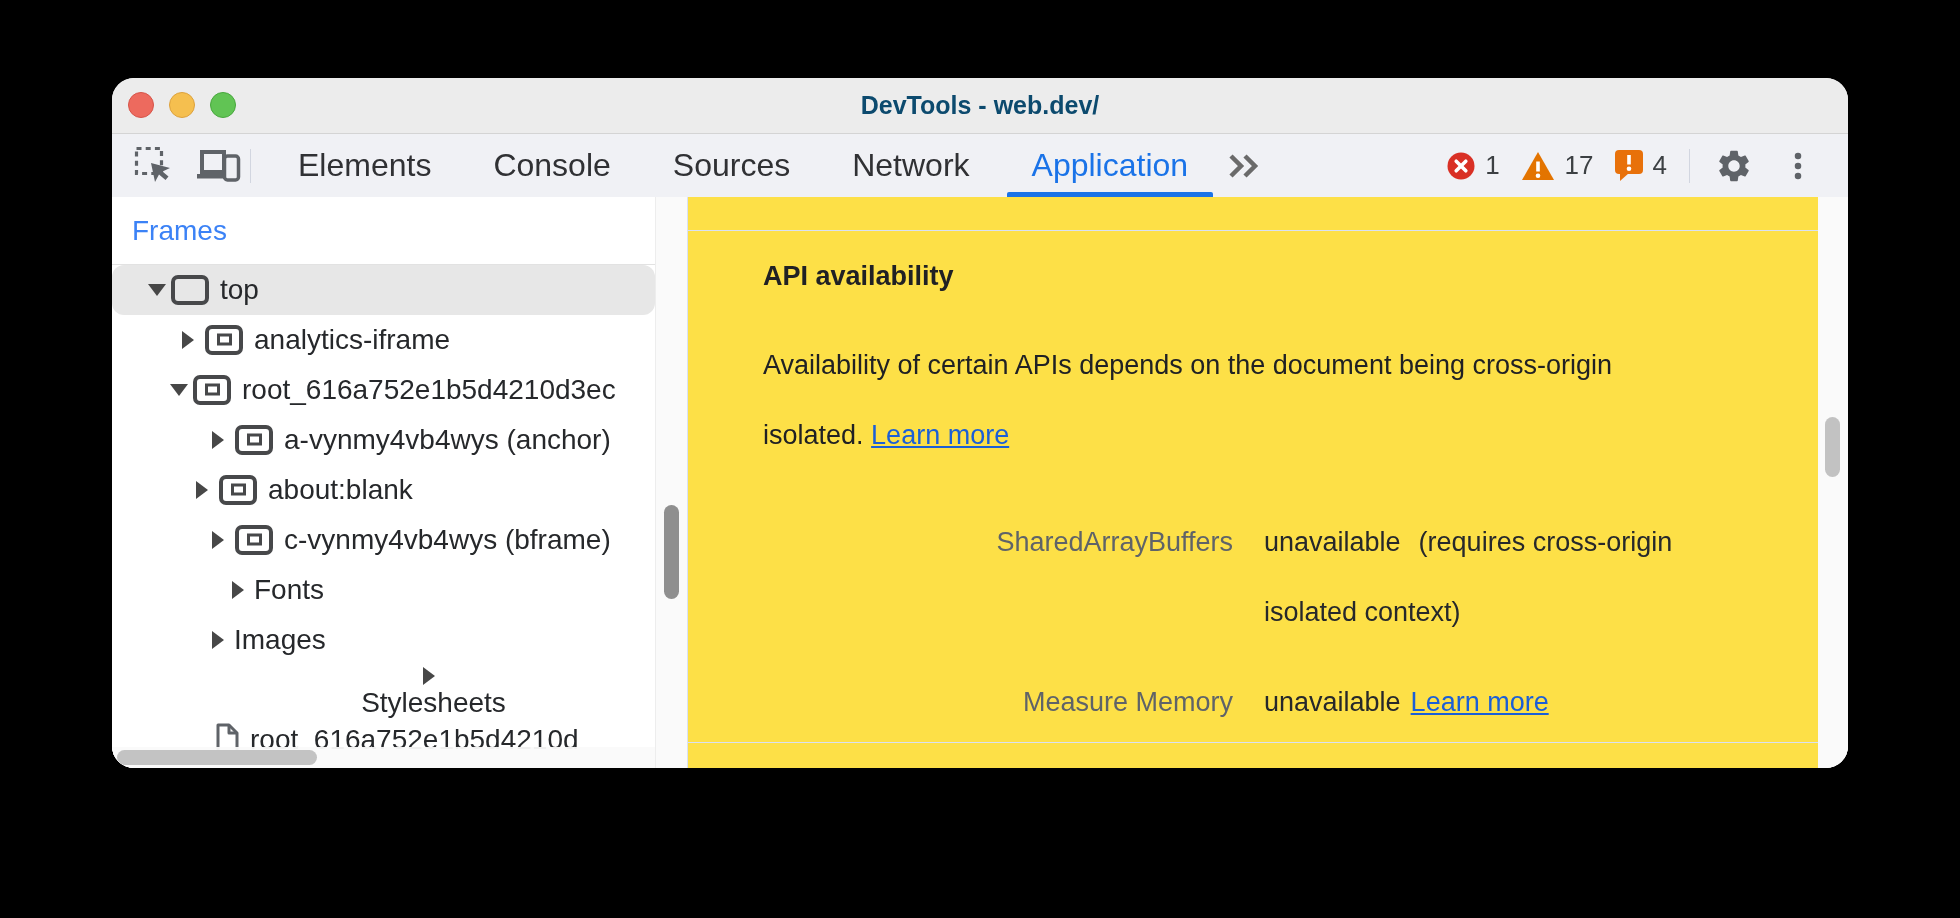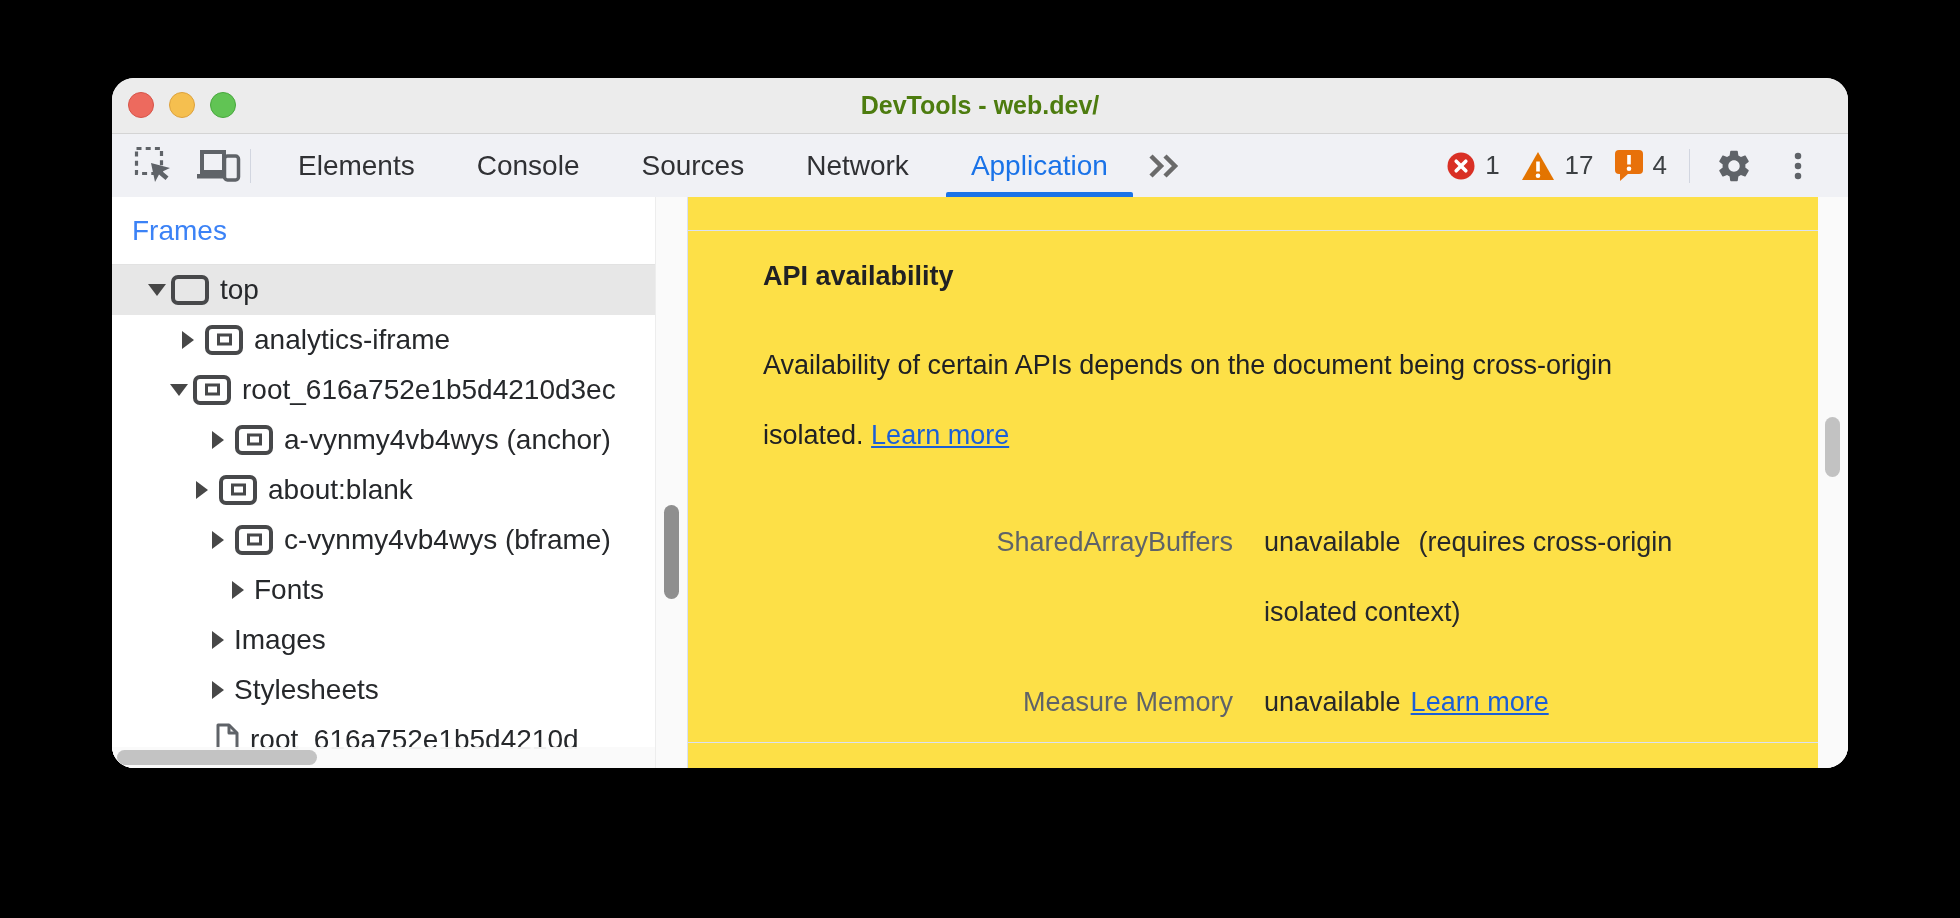--- a/index.html
+++ b/index.html
@@ -17,32 +17,32 @@
   
   .titlebar {
     height:55px; background:#ececec; border-bottom:1px solid #d4d4d4;
     display:flex; align-items:center; justify-content:center; position:relative;
   }
   .traffic { position:absolute; left:16px; top:14px; display:flex; gap:15px; }
   .light { width:26px; height:26px; border-radius:50%; box-sizing:border-box; }
   .light.red    { background:#ed6a5e; border:1px solid #d65348; }
   .light.yellow { background:#f5bf4f; border:1px solid #dca13c; }
   .light.green  { background:#61c454; border:1px solid #47a73c; }
-  .title { font-size:25px; font-weight:bold; color:#4d7c0f; }
+  .title { font-size:25px; font-weight:bold; color:#0c4a6e; }
   
   .toolbar {
     height:63px; background:#f0f1f5; border-bottom:1px solid #d9e1f3;
     display:flex; align-items:center; position:relative;
   }
   .tb-left { display:flex; align-items:center; padding-left:20px; gap:20px; }
   .tb-iconbtn { display:flex; align-items:center; justify-content:center; width:44px; height:44px; }
   .tb-sep { width:1px; height:34px; background:#d2d6e0; margin:0 16px 0 10px; }
   .tabs { display:flex; align-items:stretch; height:63px; }
   .tab {
-    display:flex; align-items:center; padding:0 31px; font-size:28px; color:#303134;
+    display:flex; align-items:center; padding:0 31px; font-size:32px; color:#303134;
     position:relative; cursor:default; white-space:nowrap;
   }
   .tab.active { color:#1a73e8; }
   .tab.active::after {
     content:""; position:absolute; left:6px; right:6px; bottom:0; height:5px;
     background:#1a73e8; border-radius:2px 2px 0 0;
   }
   .more-tabs { display:flex; align-items:center; margin-left:6px; }
   .tb-right { margin-left:auto; display:flex; align-items:center; gap:20px; padding-right:28px; }
   .badge { display:flex; align-items:center; gap:9px; }
@@ -189,21 +189,21 @@
         </span>
       </div>
     </div>
   </div>
 
   <div class="content">
 
     <div class="sidebar">
       <div class="sidebar-header">Frames</div>
       <div>
-          <div class="tree-row selected" style="padding-left: 36px;">
+          <div class="tree-row selected" style="padding-left: 36px; border-radius: 12px;">
             <span class="expander">
               <span class="tri-down"></span>
             </span>
             <span class="tree-icon">
               <svg width="40" height="36" viewBox="0 0 40 36">
                 <rect x="3" y="5" width="34" height="26" rx="5" fill="none" stroke="#47484a" stroke-width="4"></rect>
               </svg>
             </span>
             <span>top</span>
           </div>
@@ -272,21 +272,21 @@
               <span class="tri-right"></span>
             </span>
             <span>Fonts</span>
           </div>
           <div class="tree-row" style="padding-left: 100px;">
             <span class="expander">
               <span class="tri-right"></span>
             </span>
             <span>Images</span>
           </div>
-          <div class="tree-row" style="padding-left: 100px;">
+          <div class="tree-row" style="padding-left: 100px; flex-direction: column;">
             <span class="expander">
               <span class="tri-right"></span>
             </span>
             <span>Stylesheets</span>
           </div>
           <div class="tree-row" style="padding-left: 80px;">
             <span class="expander"></span>
             <span class="tree-icon">
               <svg width="26" height="34" viewBox="0 0 26 34">
                 <path d="M4 2 H15 L23 10 V31 H4 Z" fill="none" stroke="#5f6368" stroke-width="3" stroke-linejoin="round"></path>

